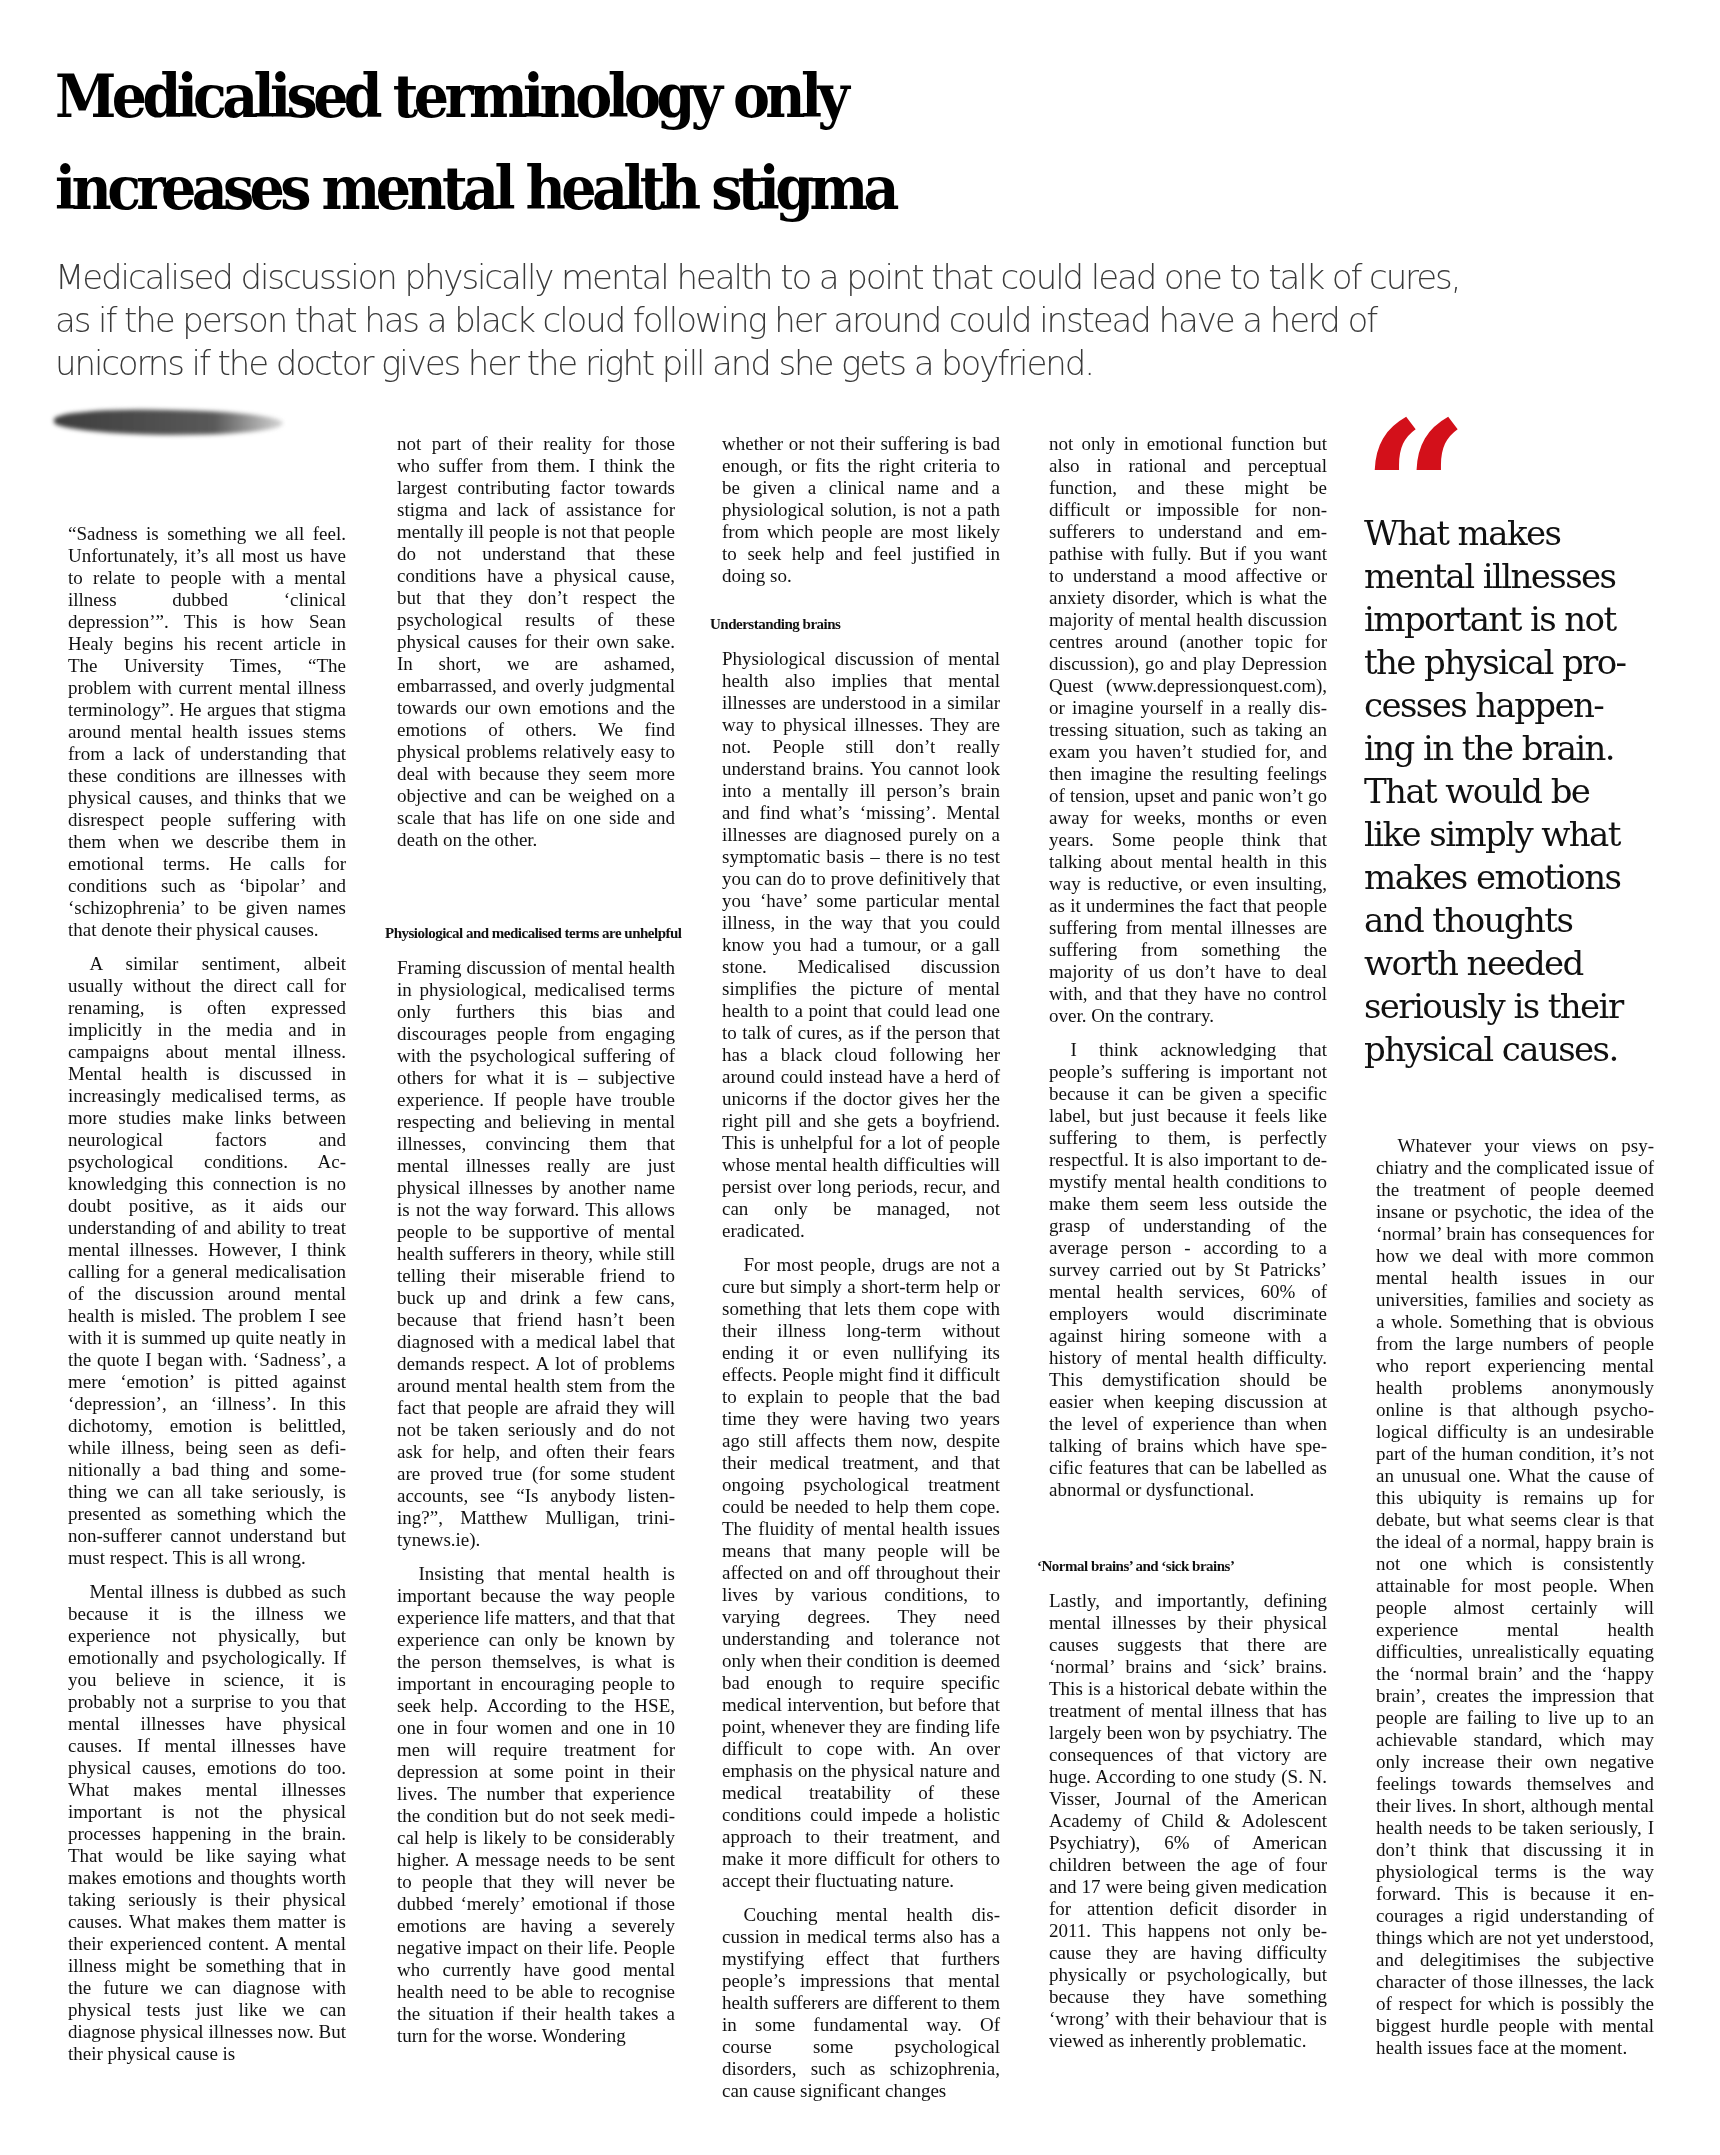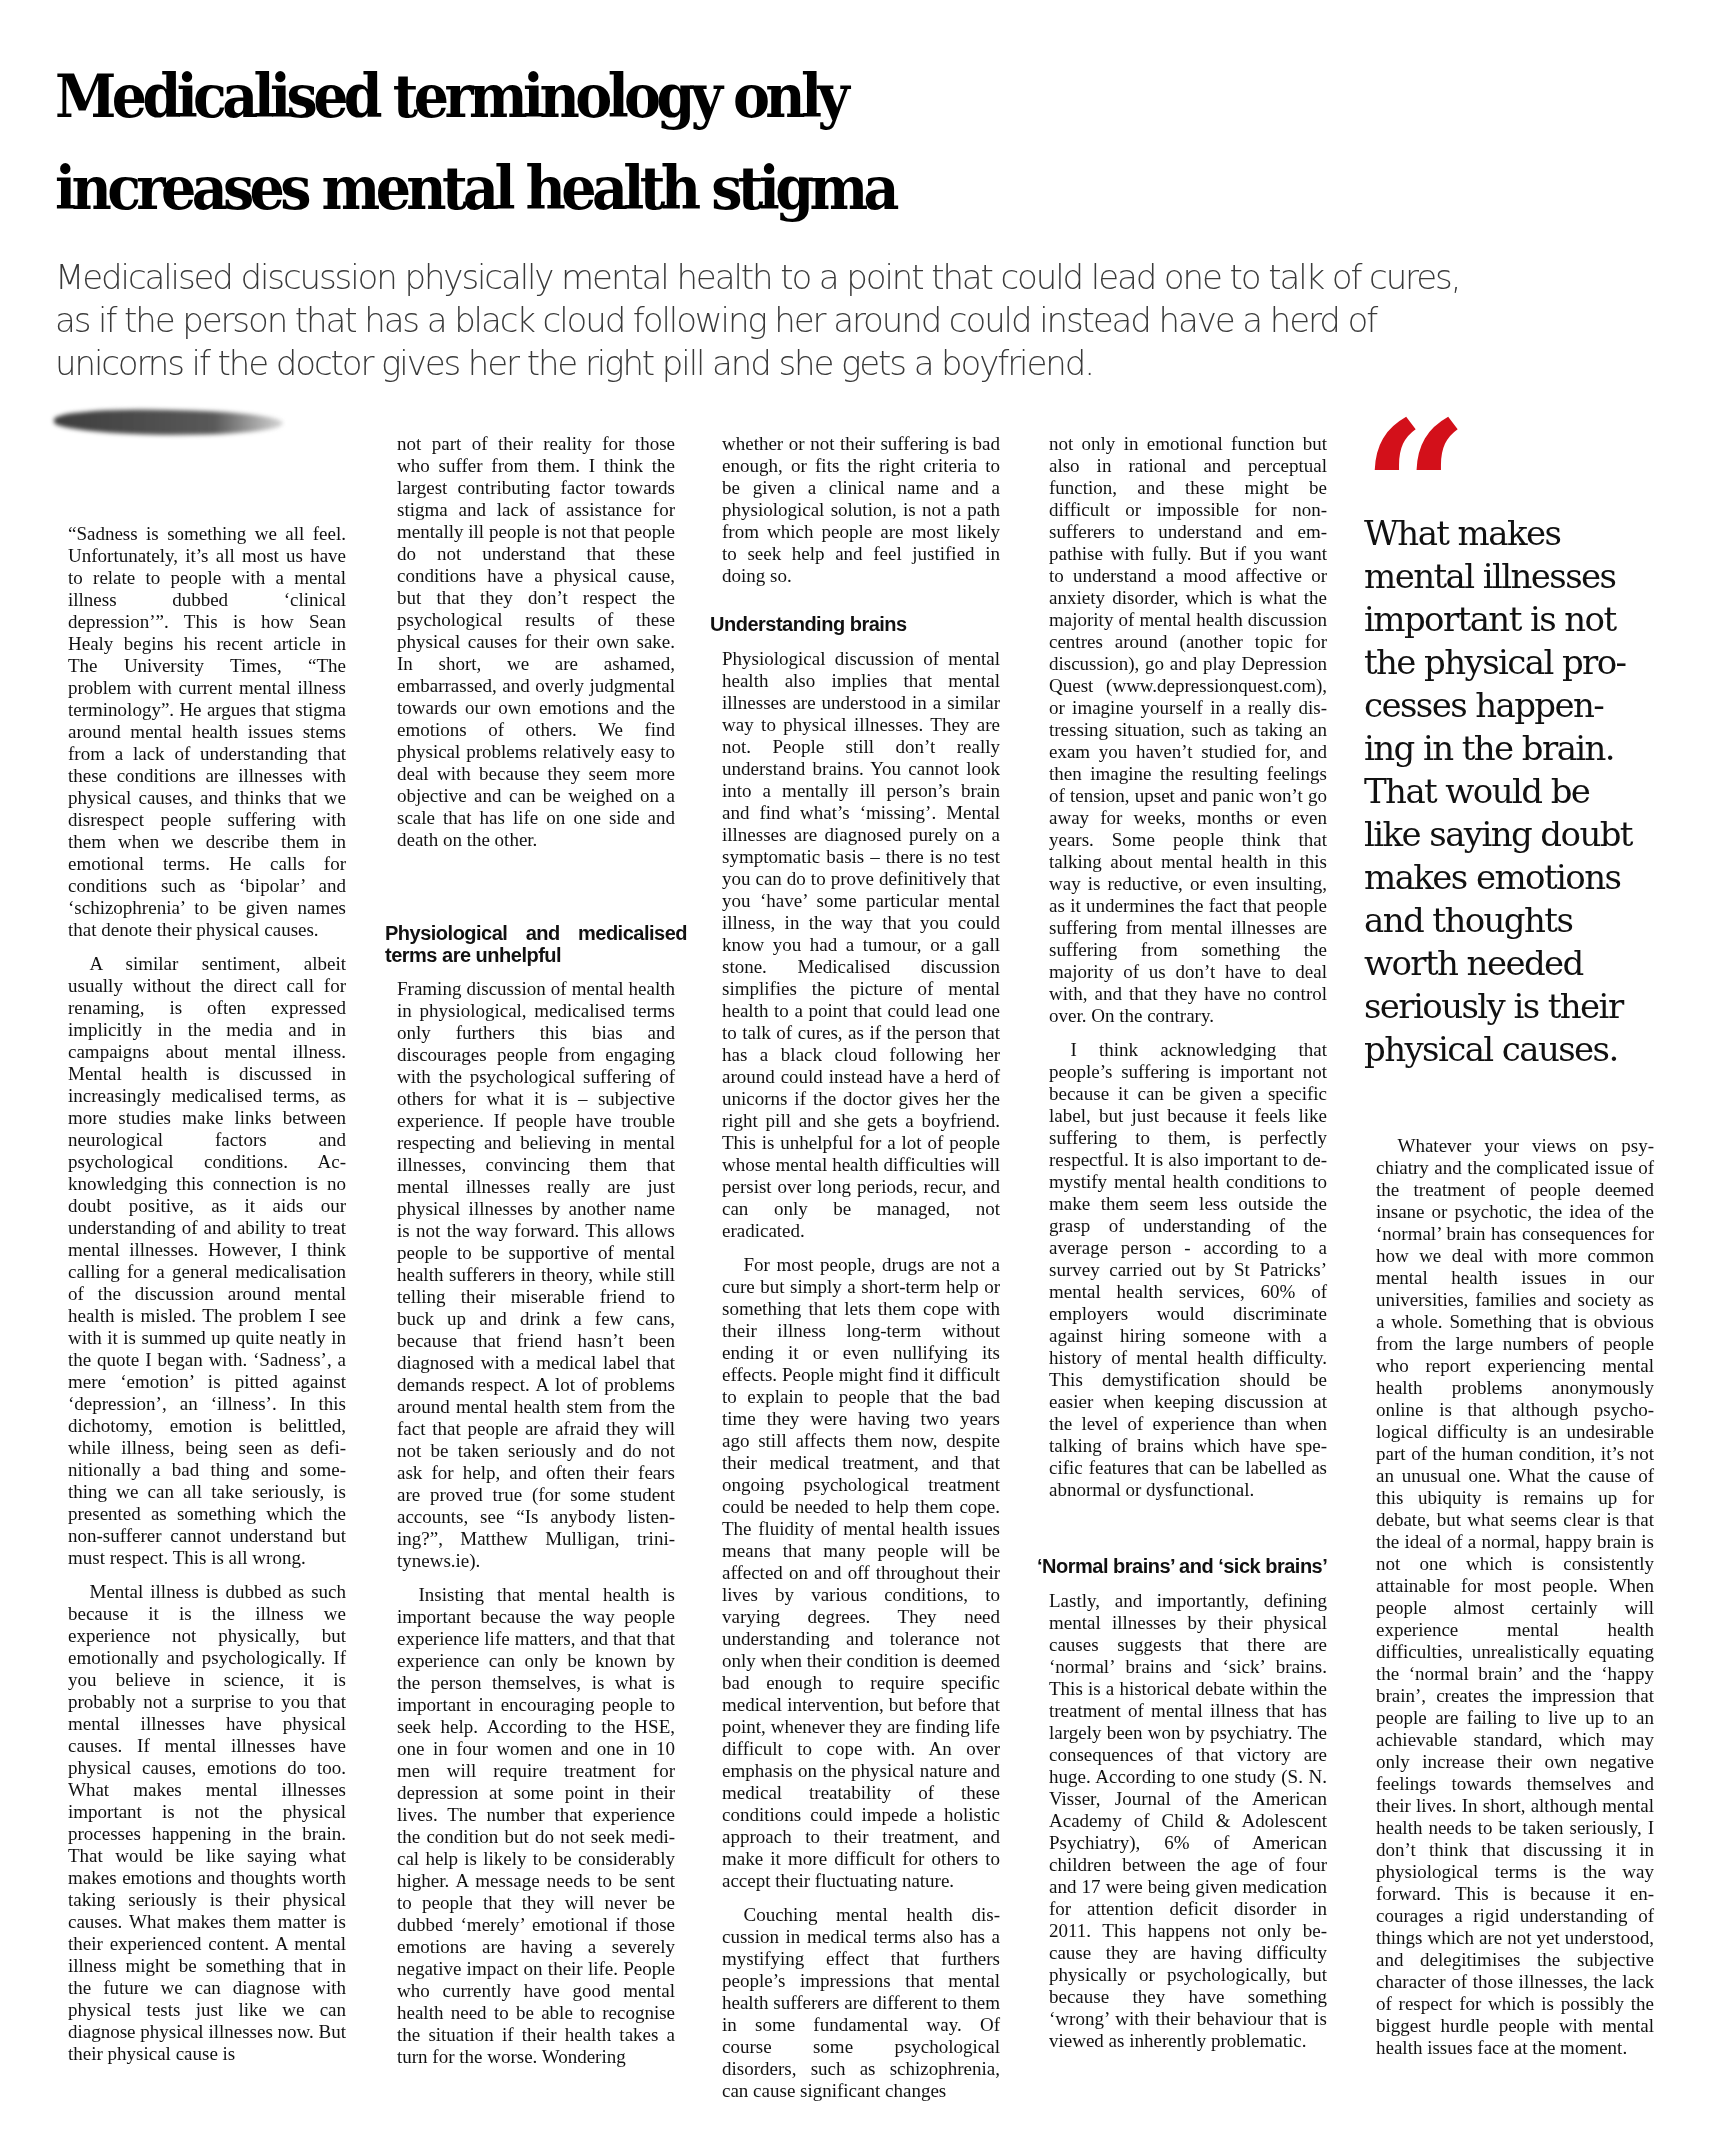--- a/index.html
+++ b/index.html
@@ -28,21 +28,21 @@
     transform: rotate(1.5deg);
   }
   .col {
     position: absolute; top: 419px;
     font-family: "Liberation Serif", serif; font-size: 19px; line-height: 22px;
     text-align: justify; hyphens: manual; color: #111;
   }
   .col p { margin: 12px; text-indent: 21.5px; }
   .col p.first { text-indent: 0; }
   .col h3 {
-    font-family: Liberation Sans, sans-serif; font-weight: bold; font-size: 20px;
+    font-family: Liberation Serif, serif; font-weight: bold; font-size: 15px;
     line-height: 21.5px; margin: 35px 0 3.9px 0; letter-spacing: -0.5px; text-align: justify;
   }
   #col1 { left: 56px; top: 511px; width: 302px; }
   #col2 { left: 385px; top: 421px; width: 302px; }
   #col3 { left: 710px; top: 421px; width: 302px; }
   #col4 { left: 1037px; top: 421px; width: 302px; }
   #col5 { left: 1364px; top: 1123px; width: 302px; }
   #col2 h3 { margin-top: 72px; }
   #col3 h3 { margin-top: 27px; }
   #col4 h3 { margin-top: 55px; }
@@ -104,21 +104,21 @@
 
 <div class="pullquote-mark">“</div>
 <blockquote class="pullquote">
   <span>What makes</span>
   <span>mental illnesses</span>
   <span>important is not</span>
   <span>the physical pro-</span>
   <span>cesses happen-</span>
   <span>ing in the brain.</span>
   <span>That would be</span>
-  <span>like saying doubt</span>
+  <span>like simply what</span>
   <span>makes emotions</span>
   <span>and thoughts</span>
   <span>worth needed</span>
   <span>seriously is their</span>
   <span>physical causes.</span>
 </blockquote>
 
 <div class="col" id="col5">
   <p>Whatever your views on psy­chiatry and the complicated is­sue of the treatment of people deemed insane or psychotic, the idea of the ‘normal’ brain has consequences for how we deal with more common mental health issues in our universities, families and society as a whole. Something that is obvious from the large numbers of people who report experiencing mental health problems anonymously online is that although psycho­logical difficulty is an undesira­ble part of the human condition, it’s not an unusual one. What the cause of this ubiquity is remains up for debate, but what seems clear is that the ideal of a normal, happy brain is not one which is consistently attainable for most people. When people almost certainly will experience mental health difficulties, unrealistically equating the ‘normal brain’ and the ‘happy brain’, creates the im­pression that people are failing to live up to an achievable stand­ard, which may only increase their own negative feelings to­wards themselves and their lives. In short, although mental health needs to be taken seriously, I don’t think that discussing it in physiological terms is the way forward. This is because it en­courages a rigid understanding of things which are not yet un­derstood, and delegitimises the subjective character of those illnesses, the lack of respect for which is possibly the biggest hur­dle people with mental health is­sues face at the moment.</p>
 </div>

